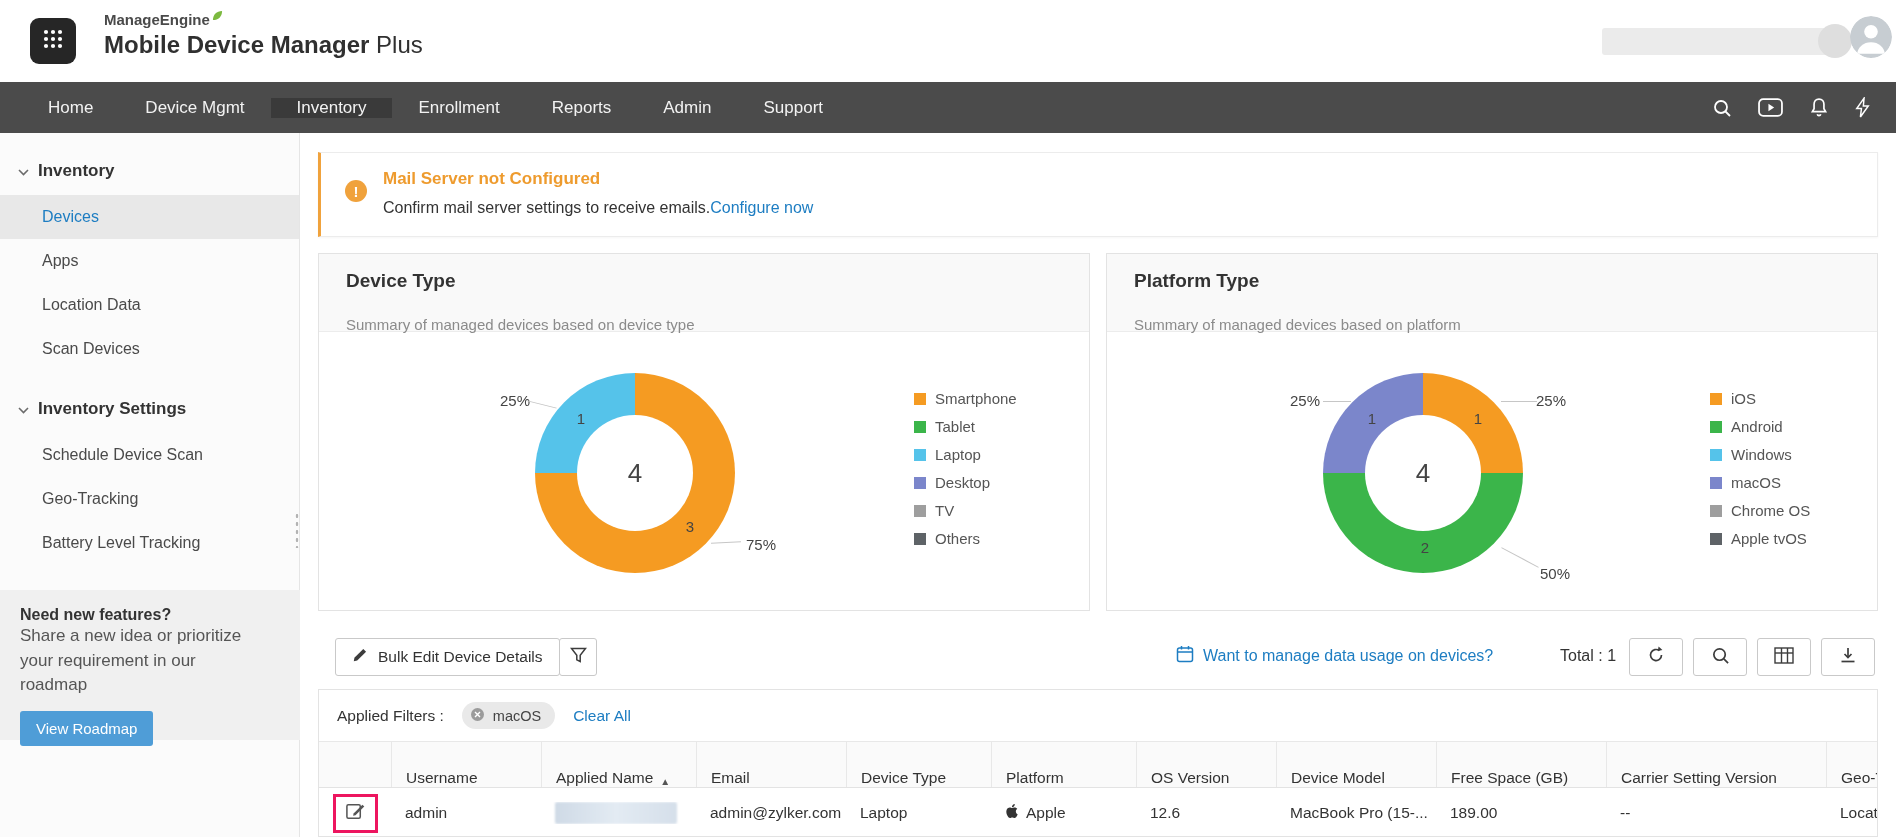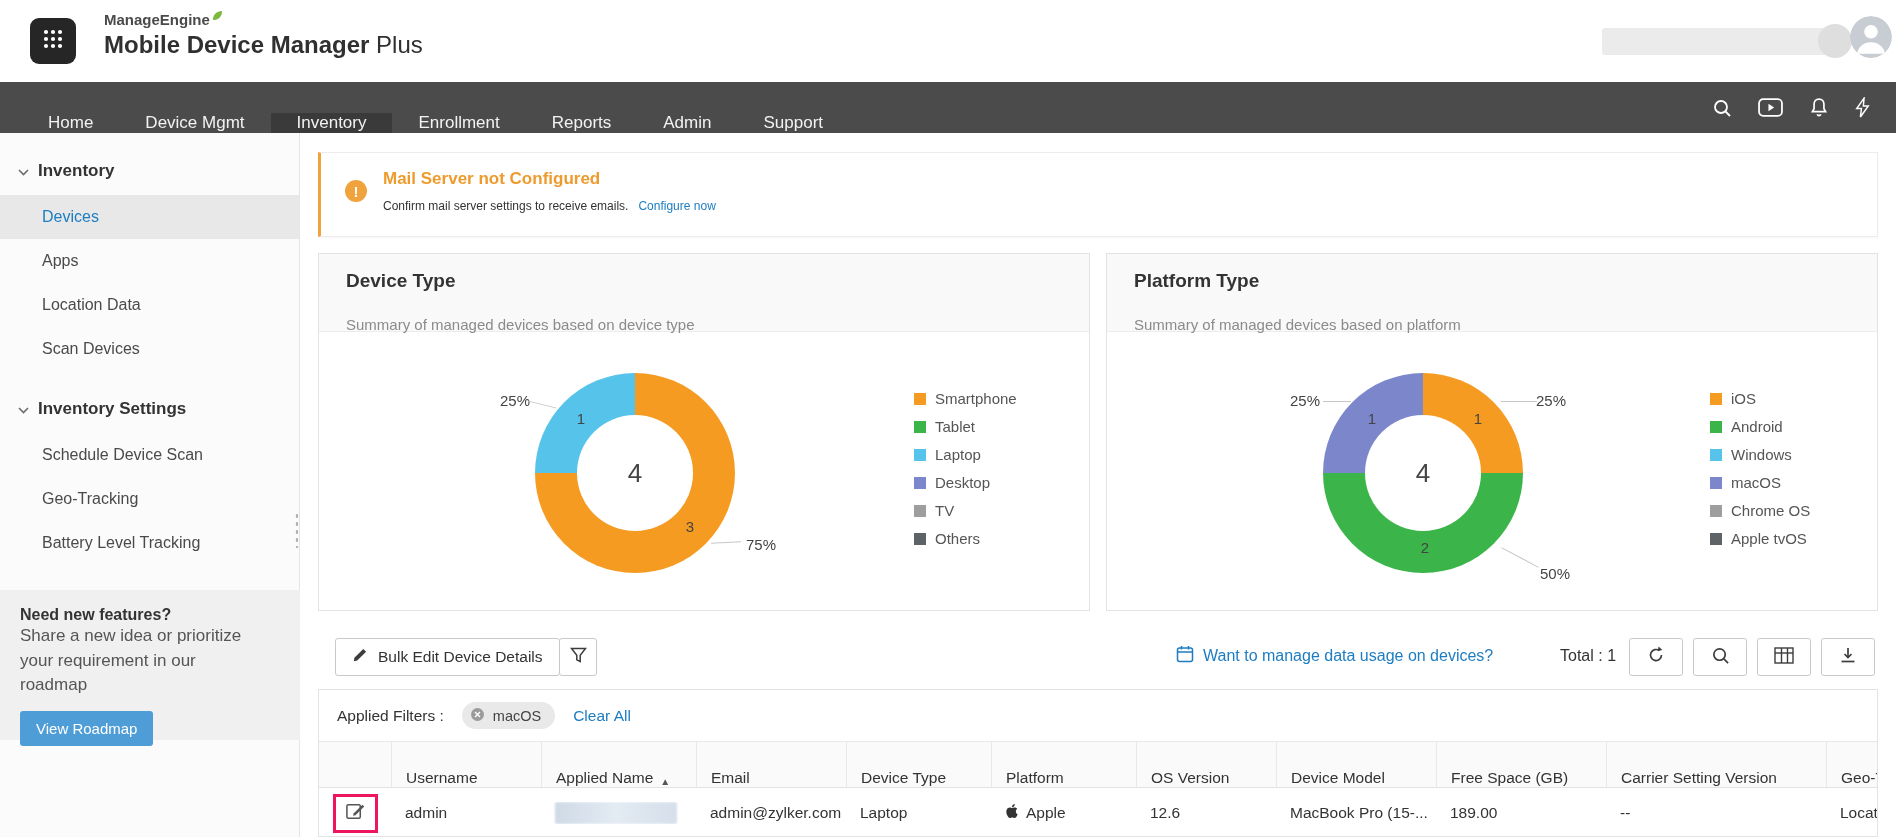--- a/index.html
+++ b/index.html
@@ -15,21 +15,21 @@
   .brand-line{font-size:15px;font-weight:bold;color:#4a4a4a;display:flex;align-items:flex-start;gap:2px}
   .leaf{margin-top:-4px}
   .product-line{font-size:24px;color:#303030;margin-top:3px}
   .product-line .bold{font-weight:bold}
   .redact-bar{position:absolute;left:1602px;top:28px;width:228px;height:27px;background:#ebebeb;border-radius:3px}
   .masked-circle{position:absolute;left:1818px;top:24px;width:34px;height:34px;border-radius:50%;background:#dedede}
   .avatar{position:absolute;left:1850px;top:16px;width:42px;height:42px;border-radius:50%;overflow:hidden;cursor:pointer}
 
   
   .nav{position:absolute;left:0;top:82px;width:1896px;height:51px;background:#4b4b4b;display:flex;
-       align-items:flex-end;padding-left:22px}
+       align-items:center;padding-left:22px}
   .nav-item{display:flex;align-items:center;padding:0 26px;color:#f2f2f2;font-size:17px;cursor:pointer;white-space:nowrap}
   .nav-item.active{background:#3a3a3a}
   .nav-icons{position:absolute;right:26px;top:0;height:51px;display:flex;align-items:center;gap:26px}
   .nav-icon{display:flex;align-items:center;cursor:pointer}
 
   
   .sidebar{position:absolute;left:0;top:133px;width:300px;height:704px;background:#fbfbfb;
            border-right:1px solid #e5e5e5}
   .section-head{padding:28px 0 14px 18px;font-size:17px;font-weight:bold;color:#333;
                 display:flex;align-items:center;gap:9px}
@@ -46,21 +46,21 @@
 
   
   .main{position:absolute;left:300px;top:133px;width:1596px;height:704px;background:#fff;overflow:hidden}
 
   .alert{position:absolute;left:18px;top:19px;width:1560px;height:85px;background:#fff;
          border:1px solid #ececec;border-left:3px solid #f0a23c;box-shadow:0 1px 2px rgba(0,0,0,.04)}
   .alert-badge{position:absolute;left:24px;top:27px;width:22px;height:22px;border-radius:50%;
                background:#f0a23c;color:#fff;font-weight:bold;font-size:15px;
                display:flex;align-items:center;justify-content:center}
   .alert-title{position:absolute;left:62px;top:16px;font-size:17px;font-weight:bold;color:#ee9b2e}
-  .alert-body{position:absolute;left:62px;top:46px;font-size:12px;color:#333;display:flex;gap:10px}
+  .alert-body{position:absolute;left:62px;top:46px;font-size:16px;color:#333;display:flex;}
   .alert-link{color:#1d7dc2;cursor:pointer}
 
   
   .card{position:absolute;top:120px;width:772px;height:358px;background:#fff;border:1px solid #e3e3e3}
   .card.left{left:18px}.card.right{left:806px}
   .card-head{height:78px;background:#f9f9f9;border-bottom:1px solid #ececec;padding:14px 27px}
   .card-title{font-size:19px;font-weight:bold;color:#333;margin-top:2px}
   .card-sub{font-size:15px;color:#8b8b8b;margin-top:24px}
   .donut{position:absolute;left:216px;top:119px;width:200px;height:200px;border-radius:50%;cursor:pointer}
   .donut-hole{position:absolute;left:258px;top:161px;width:116px;height:116px;border-radius:50%;background:#fff;

